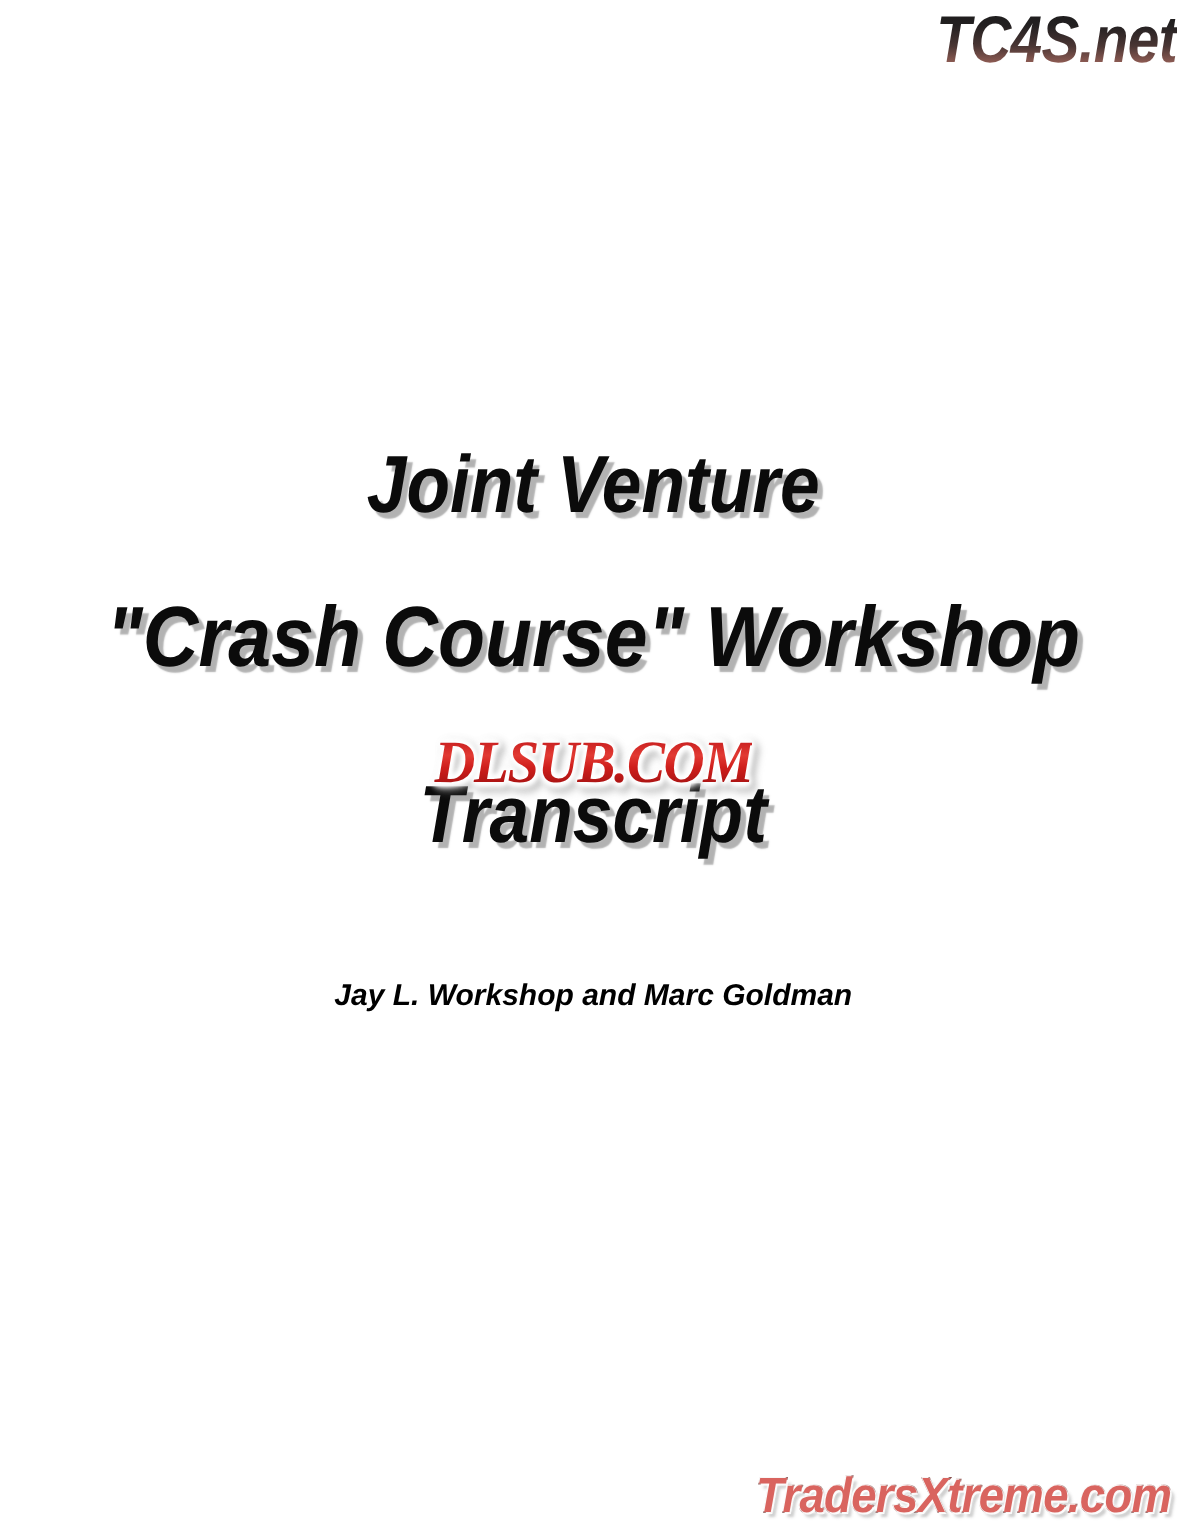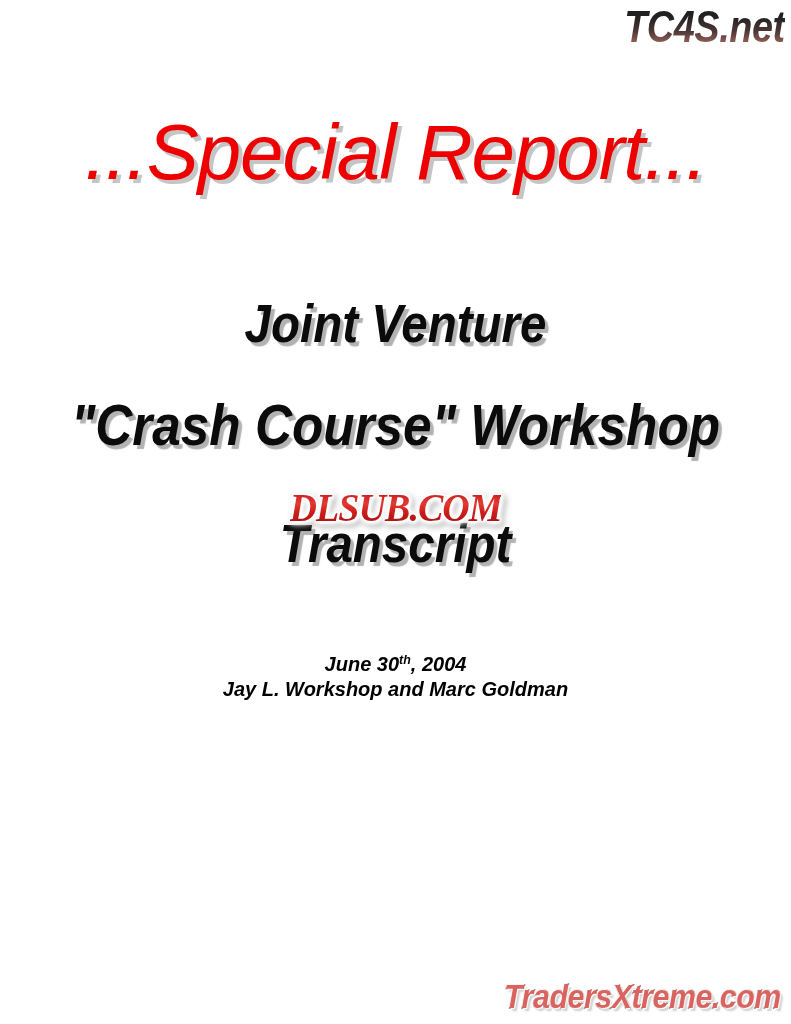--- a/index.html
+++ b/index.html
@@ -186,32 +186,30 @@
     white-space: nowrap;
   }
 </style>
 </head>
 <body>
 
 <div id="page">
 
   <div id="brand-logo">TC4S.net</div>
 
-  <div id="special-report-title">...Special Report...</div>
 
   <div class="big-heading" id="heading-joint-venture">Joint Venture</div>
 
   <div class="big-heading" id="heading-crash-course">"Crash Course" Workshop</div>
 
   <div class="big-heading" id="heading-transcript">Transcript</div>
 
   <div id="watermark-dlsub">
     <span class="stamp">DLSUB.COM</span>
   </div>
 
   <div id="byline-block">
-    <div class="line" id="date-line"><span>June 30</span><sup>th</sup><span>, 2004</span></div>
     <div class="line">Jay L. Workshop and Marc Goldman</div>
   </div>
 
   <div id="footer-logo">TradersXtreme.com</div>
 
 </div>
 
 </body></html>

